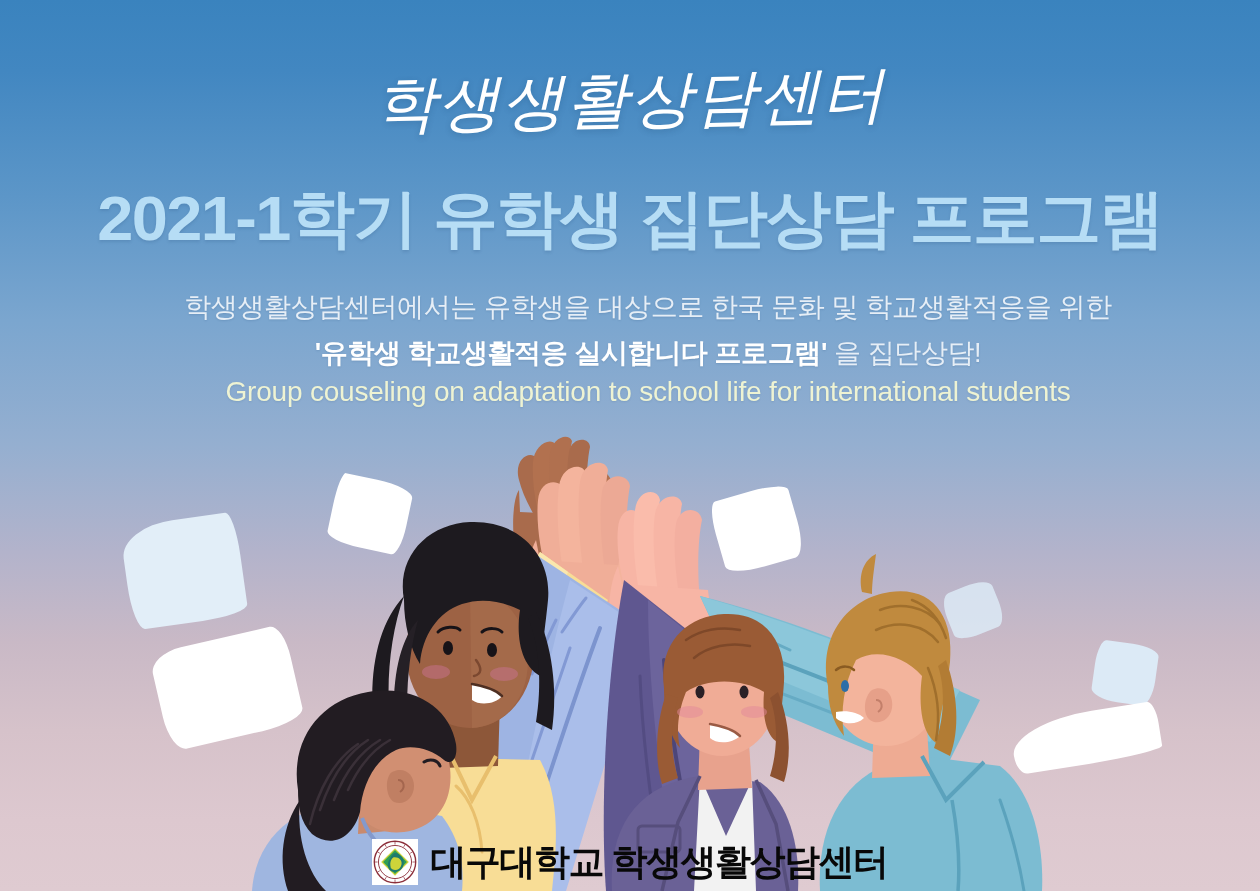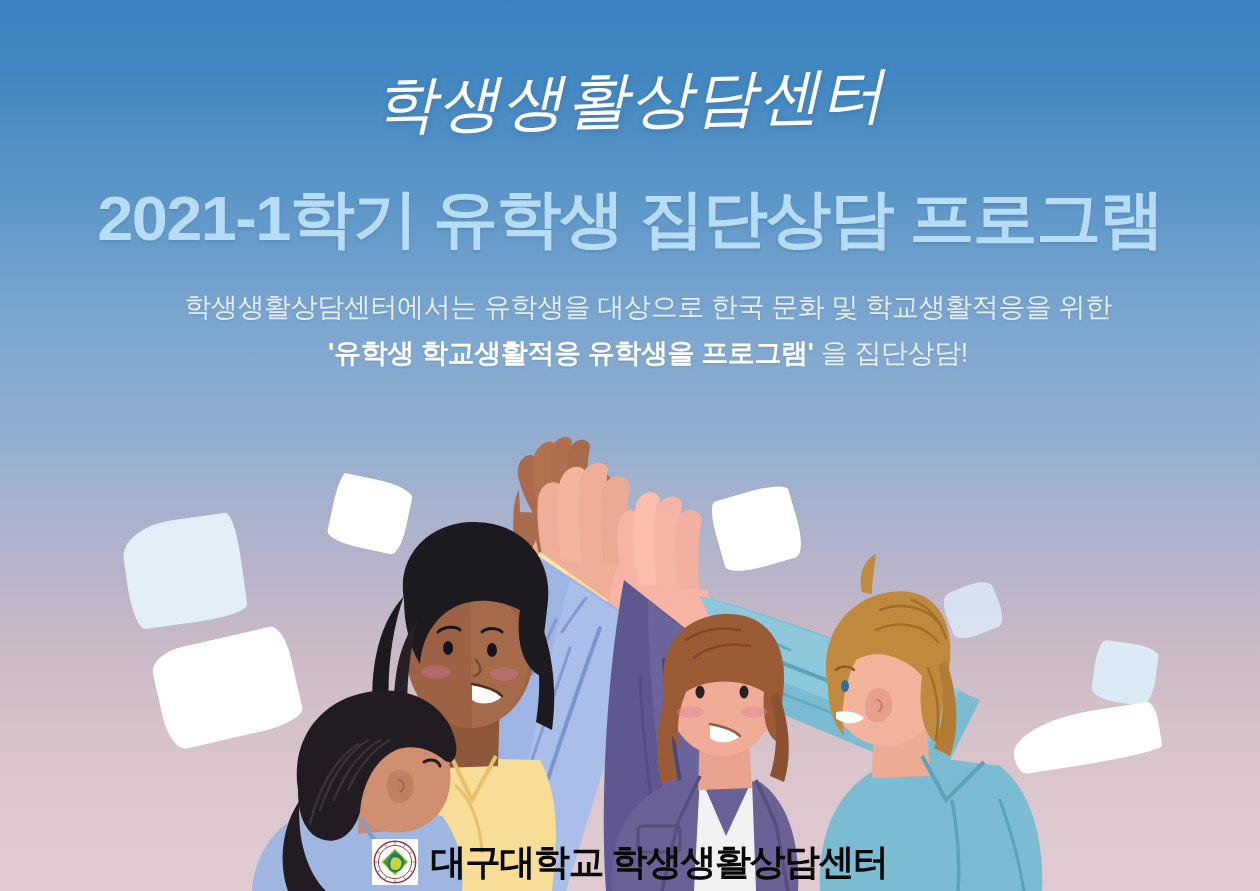--- a/index.html
+++ b/index.html
@@ -371,23 +371,24 @@
     </g>
   </svg>
 
   <div class="brush-title">학생생활상담센터</div>
 
   <div class="headline">2021-1학기 유학생 집단상담 프로그램</div>
 
   <div class="sub sub-line1">학생생활상담센터에서는 유학생을 대상으로 한국 문화 및 학교생활적응을 위한</div>
 
   <div class="sub sub-line2">
-    <span class="quoted">'유학생 학교생활적응 유학생을 프로그램'</span><span> 을 집단상담!</span>
+    <span class="quoted">'유학생 학교생활적응 실시합니다 프로그램'</span><span> 을 집단상담!</span>
   </div>
 
+  <div class="sub sub-line3">Group couseling on adaptation to school life for international students</div>
 
   <div class="footer">
     <svg class="logo" viewBox="0 0 100 100" xmlns="http://www.w3.org/2000/svg">
       <rect x="0" y="0" width="100" height="100" fill="#ffffff"></rect>
       <circle cx="50" cy="50" r="45" fill="none" stroke="#8c2f3a" stroke-width="3"></circle>
       <circle cx="50" cy="50" r="36" fill="none" stroke="#8c2f3a" stroke-width="2"></circle>
 
       <g stroke="#8c2f3a" stroke-width="1.6">
         <line x1="50" y1="6" x2="50" y2="12"></line>
         <line x1="72" y1="12" x2="69" y2="17"></line>

